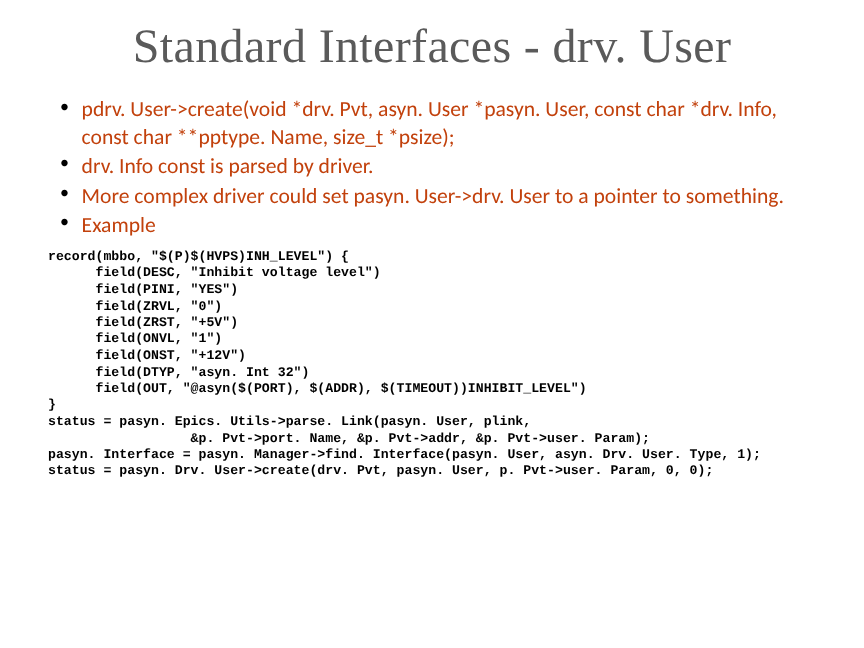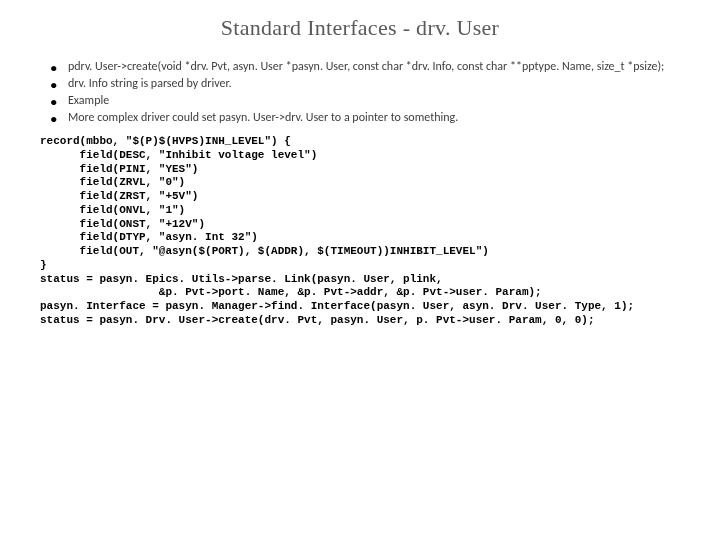--- a/index.html
+++ b/index.html
@@ -13,39 +13,39 @@
     overflow: hidden;
   }
   .slide {
     box-sizing: border-box;
     width: 720px;
     height: 540px;
     padding: 15px 40px 20px 40px;
   }
   .title {
     font-family: Georgia, "Times New Roman", serif;
-    font-size: 22px;
+    font-size: 40px;
     font-weight: 400;
     color: #5a5a5a;
     text-align: center;
     margin: 0 0 18px 0;
     letter-spacing: 0.3px;
   }
   ul.bullets {
     margin: 0 0 10px 0;
     padding: 0 0 0 28px;
     list-style: none;
   }
   ul.bullets > li {
     position: relative;
     font-family: Calibri, Arial, sans-serif;
-    font-size: 12px;
+    font-size: 18px;
     line-height: 1.25;
     margin-bottom: 2px;
-    color: #404040;
+    color: #c2410c;
   }
   ul.bullets > li::before {
     content: "•";
     position: absolute;
     left: -18px;
     top: 0;
     font-size: 15px;
     color: #000;
   }
   pre.code {
@@ -59,23 +59,23 @@
   }
 </style>
 </head>
 <body>
 
 <div class="slide">
   <h1 class="title">Standard Interfaces - drv. User</h1>
 
   <ul class="bullets">
     <li>pdrv. User-&gt;create(void *drv. Pvt, asyn. User *pasyn. User, const char *drv. Info, const char **pptype. Name, size_t *psize);</li>
-    <li>drv. Info string is parsed by driver.</li>
+    <li>drv. Info const is parsed by driver.</li>
+    <li>More complex driver could set pasyn. User-&gt;drv. User to a pointer to something.</li>
     <li>Example</li>
-    <li>More complex driver could set pasyn. User-&gt;drv. User to a pointer to something.</li>
   </ul>
 
   <pre class="code">record(mbbo, "$(P)$(HVPS)INH_LEVEL") {
       field(DESC, "Inhibit voltage level")
       field(PINI, "YES")
       field(ZRVL, "0")
       field(ZRST, "+5V")
       field(ONVL, "1")
       field(ONST, "+12V")
       field(DTYP, "asyn. Int 32")

